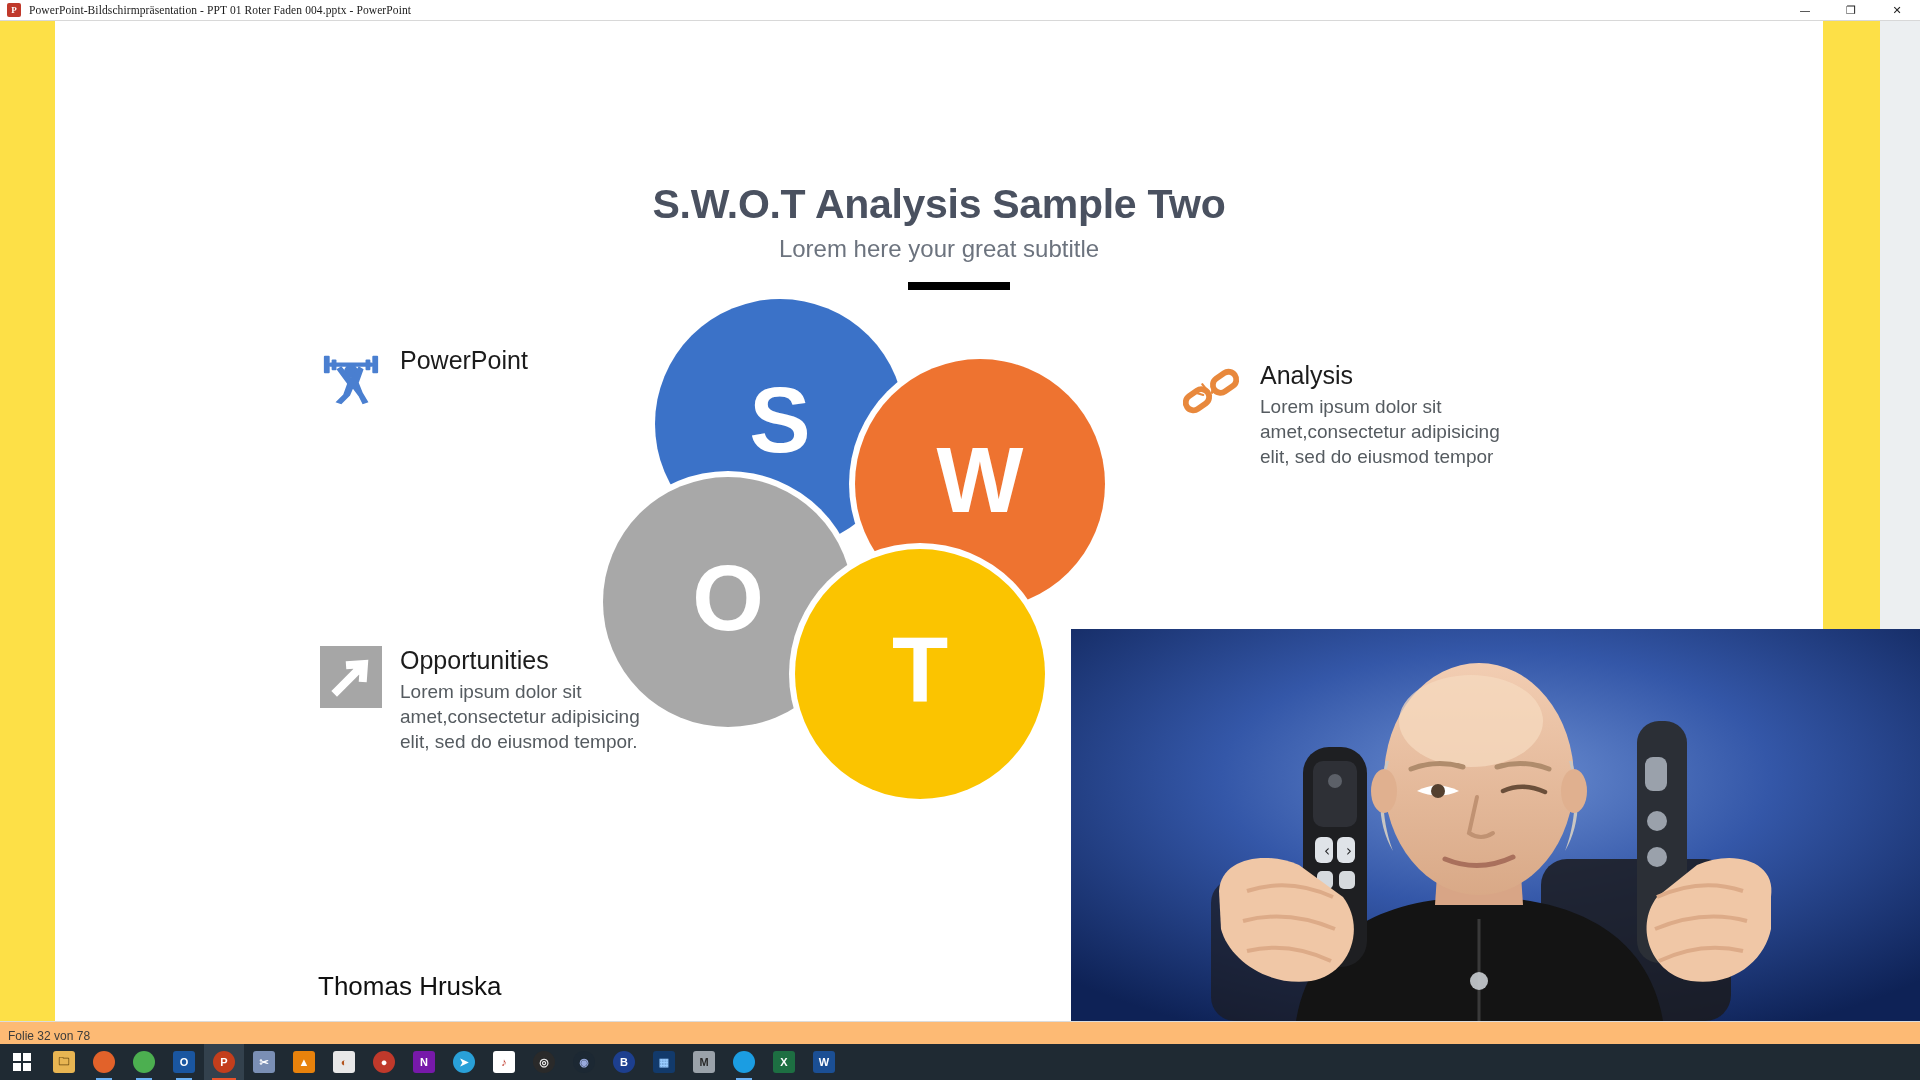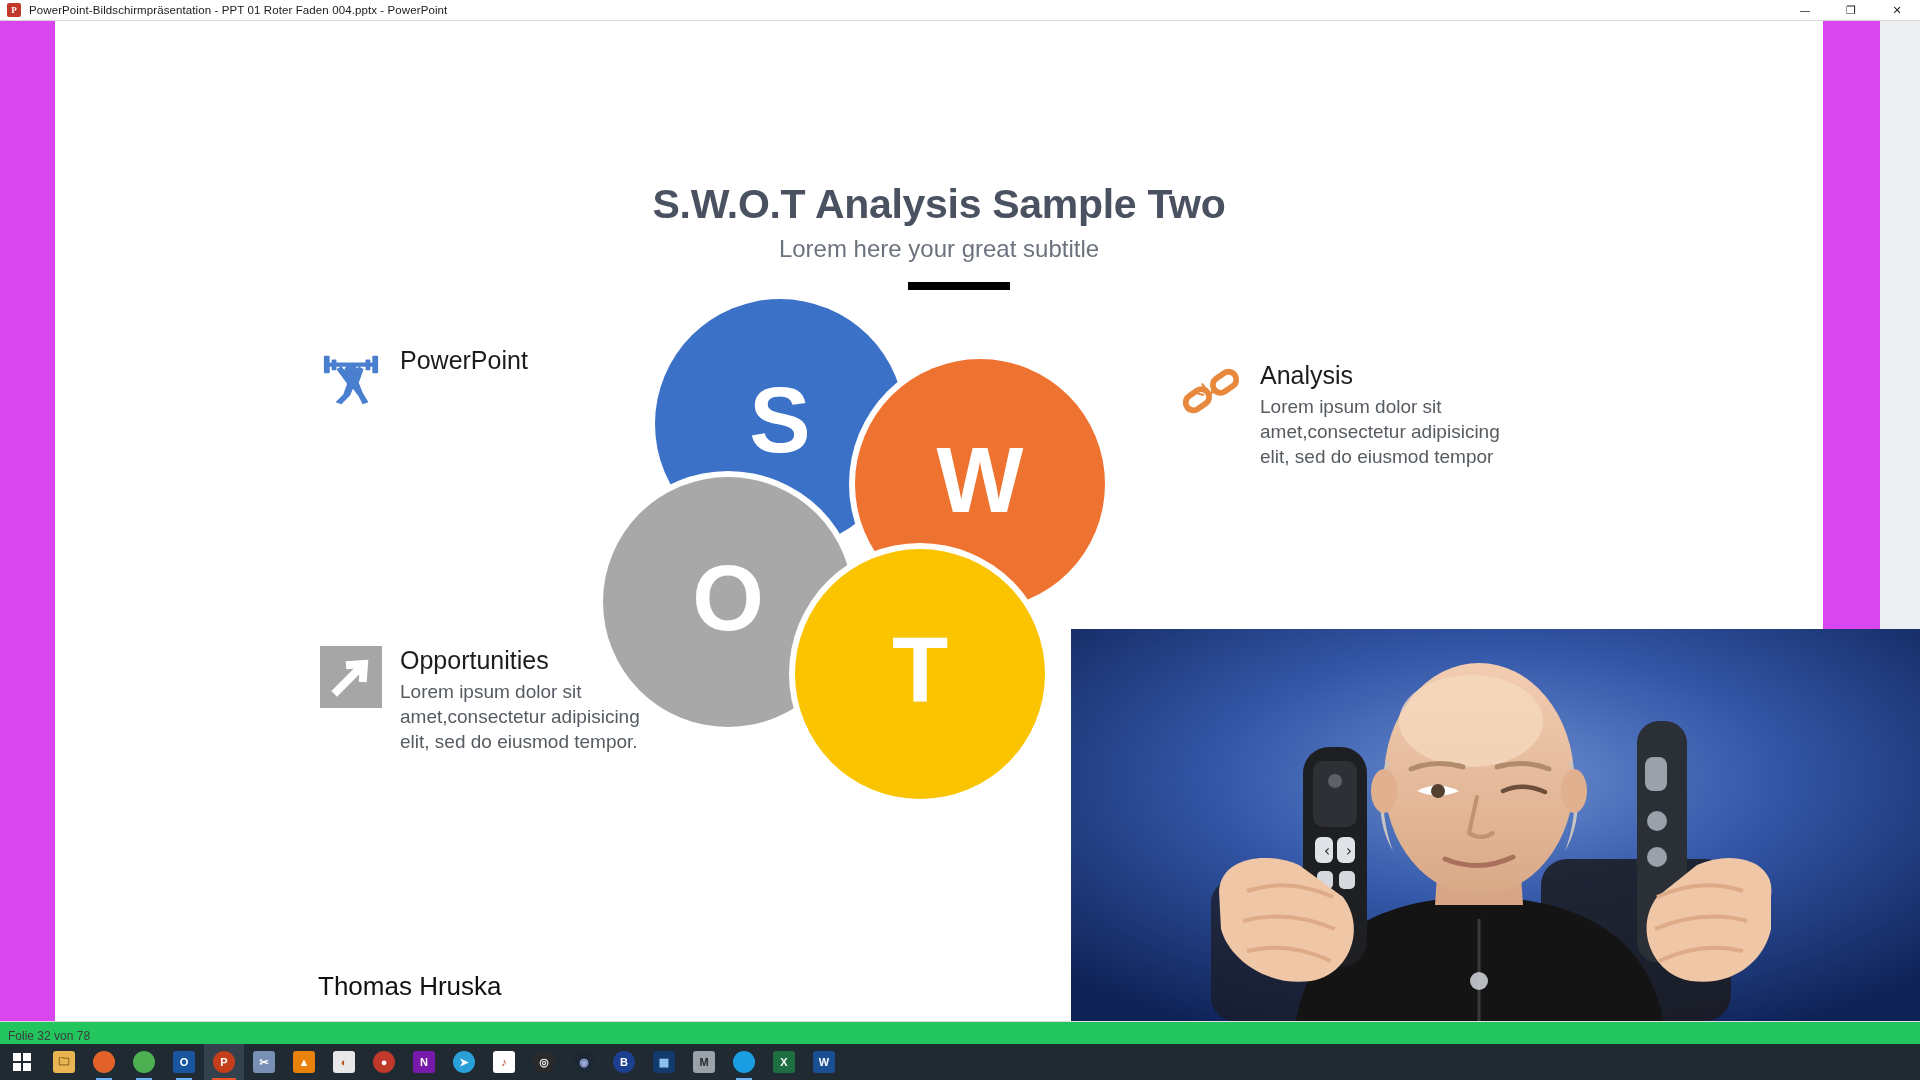--- a/index.html
+++ b/index.html
@@ -19,32 +19,33 @@
   #app-icon {
     width:14px; height:14px; margin-left:7px; margin-right:8px;
     background:#c0392b; border-radius:2px;
     color:#fff; font-size:9px; font-weight:bold;
     display:flex; align-items:center; justify-content:center;
     font-family:"Liberation Serif", serif;
   }
   #title-text {
     font-size:11.5px; color:#1a1a1a; white-space:nowrap;
     letter-spacing:0.1px;
+    font-family:Liberation Serif, serif;
   }
   #win-controls { margin-left:auto; display:flex; height:21px; }
   .win-btn {
     width:46px; height:21px; display:flex; align-items:center;
     justify-content:center; font-size:11px; color:#222;
     font-family:"DejaVu Sans", sans-serif;
   }
 
   
   #stage {
     position:absolute; left:0; top:21px; width:1920px; height:1000px;
-    background:#d946ef;
+    background:#fde047;
   }
   #slide {
     position:absolute; left:55px; top:0px; width:1768px; height:1000px;
     background:#ffffff; overflow:hidden;
   }
   #right-strip {
     position:absolute; left:1880px; top:21px; width:40px; height:1000px;
     background:#eceff1;
   }
 
@@ -109,21 +110,21 @@
   #webcam {
     position:absolute; left:1071px; top:629px; width:849px; height:392px;
     overflow:hidden;
     background:radial-gradient(circle at 52% 42%, #5d7fc4 0%, #2f4fa0 42%, #16306f 78%, #0d1f4d 100%);
   }
   #wc-person { position:absolute; left:0; top:0; width:100%; height:100%; }
 
   
   #statusbar {
     position:absolute; left:0; top:1021px; width:1920px; height:28px;
-    background:#22c55e; display:flex; align-items:center;
+    background:#fdba74; display:flex; align-items:center;
     border-top:1px solid #dcdcdc;
   }
   #status-text {
     font-size:12px; color:#3c3c3c; margin-left:8px;
   }
 
   
   #taskbar {
     position:absolute; left:0; top:1044px; width:1920px; height:36px;
     background:#1f2a33; display:flex; align-items:center;

